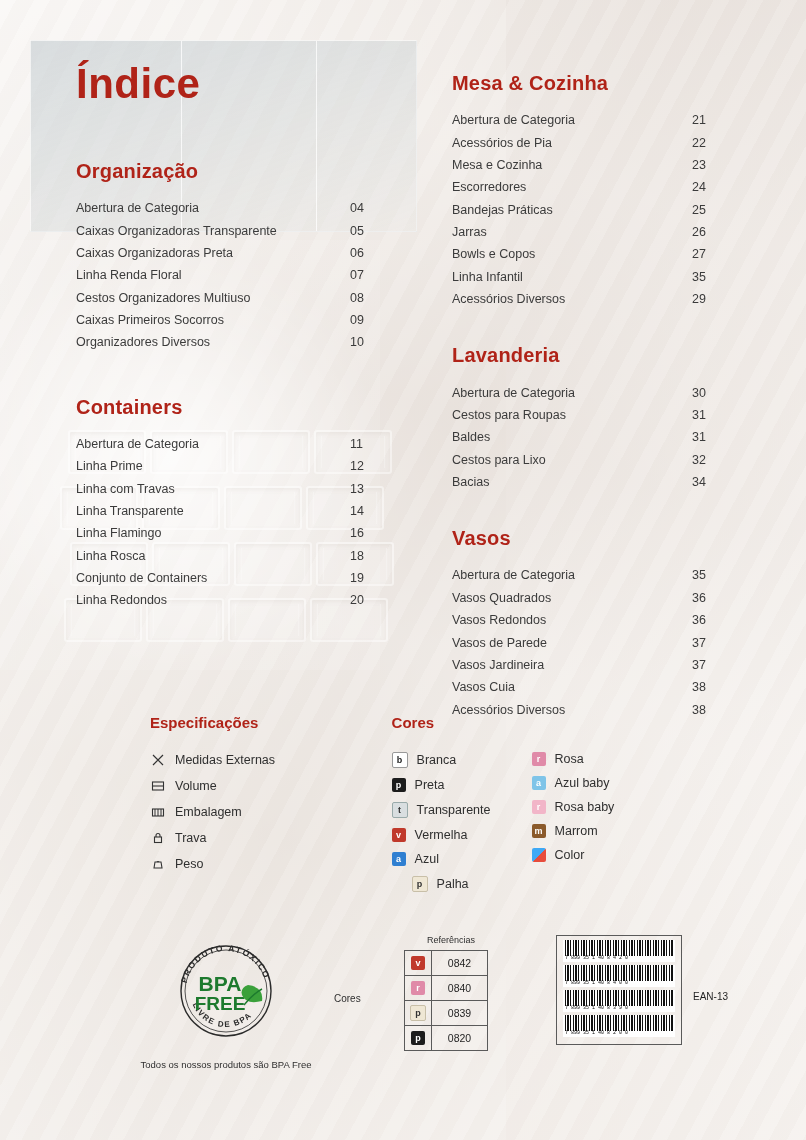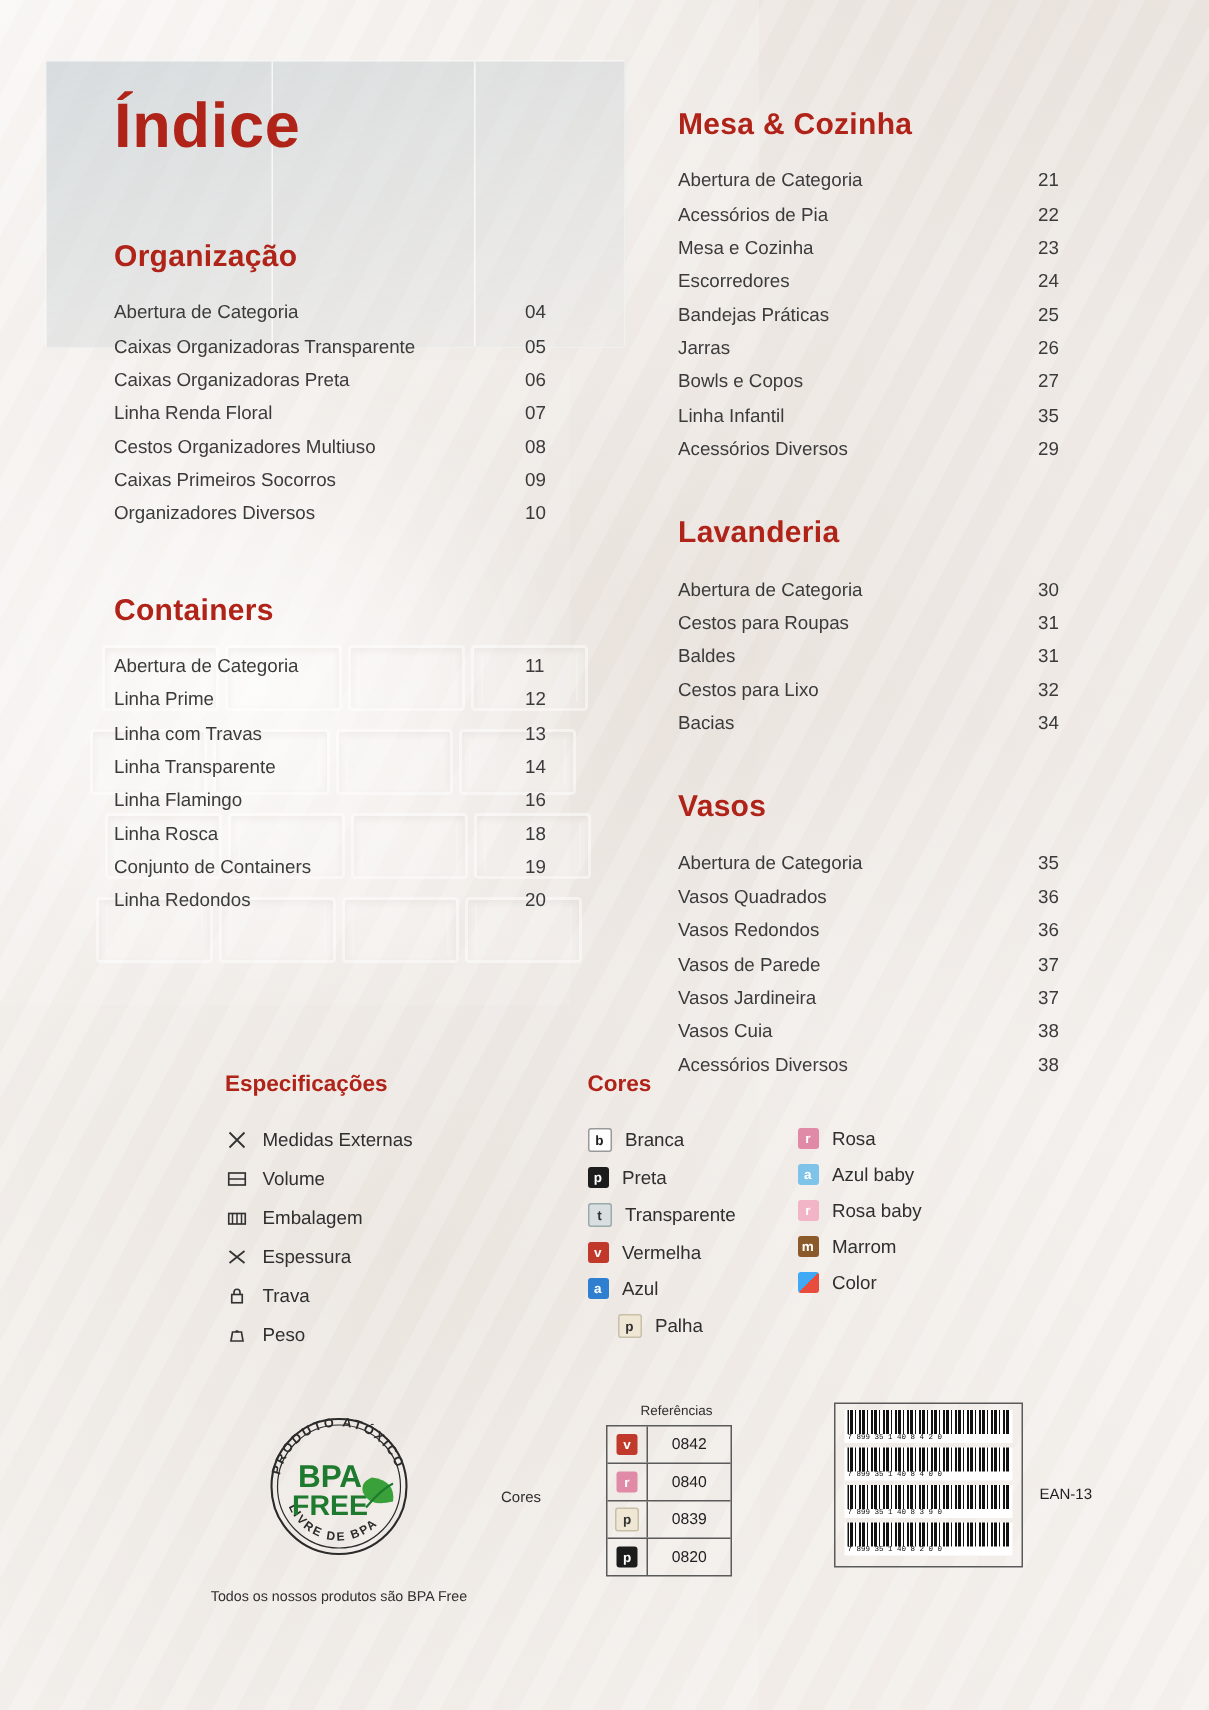--- a/index.html
+++ b/index.html
@@ -347,28 +347,20 @@
                   <line x1="4" y1="4" x2="4" y2="11" stroke="#333" stroke-width="1"></line>
                   <line x1="7" y1="4" x2="7" y2="11" stroke="#333" stroke-width="1"></line>
                   <line x1="10" y1="4" x2="10" y2="11" stroke="#333" stroke-width="1"></line>
                 </svg>
             </span>
             <span>Embalagem</span>
           </li>
           <li>
             <span class="ic">
               <svg width="14" height="14" viewBox="0 0 14 14">
-                  <path d="M2 3 L12 11 M2 11 L12 3" stroke="#333" stroke-width="1.2" fill="none"></path>
-                </svg>
-            </span>
-            <span>Espessura</span>
-          </li>
-          <li>
-            <span class="ic">
-              <svg width="14" height="14" viewBox="0 0 14 14">
                   <rect x="3.5" y="6" width="7" height="5.5" stroke="#333" stroke-width="1.1" fill="none"></rect>
                   <path d="M5 6 V4.5 a2 2 0 0 1 4 0 V6" stroke="#333" stroke-width="1.1" fill="none"></path>
                 </svg>
             </span>
             <span>Trava</span>
           </li>
           <li>
             <span class="ic">
               <svg width="14" height="14" viewBox="0 0 14 14">
                   <path d="M3 11 L4 5 H10 L11 11 Z" stroke="#333" stroke-width="1.1" fill="none"></path>

